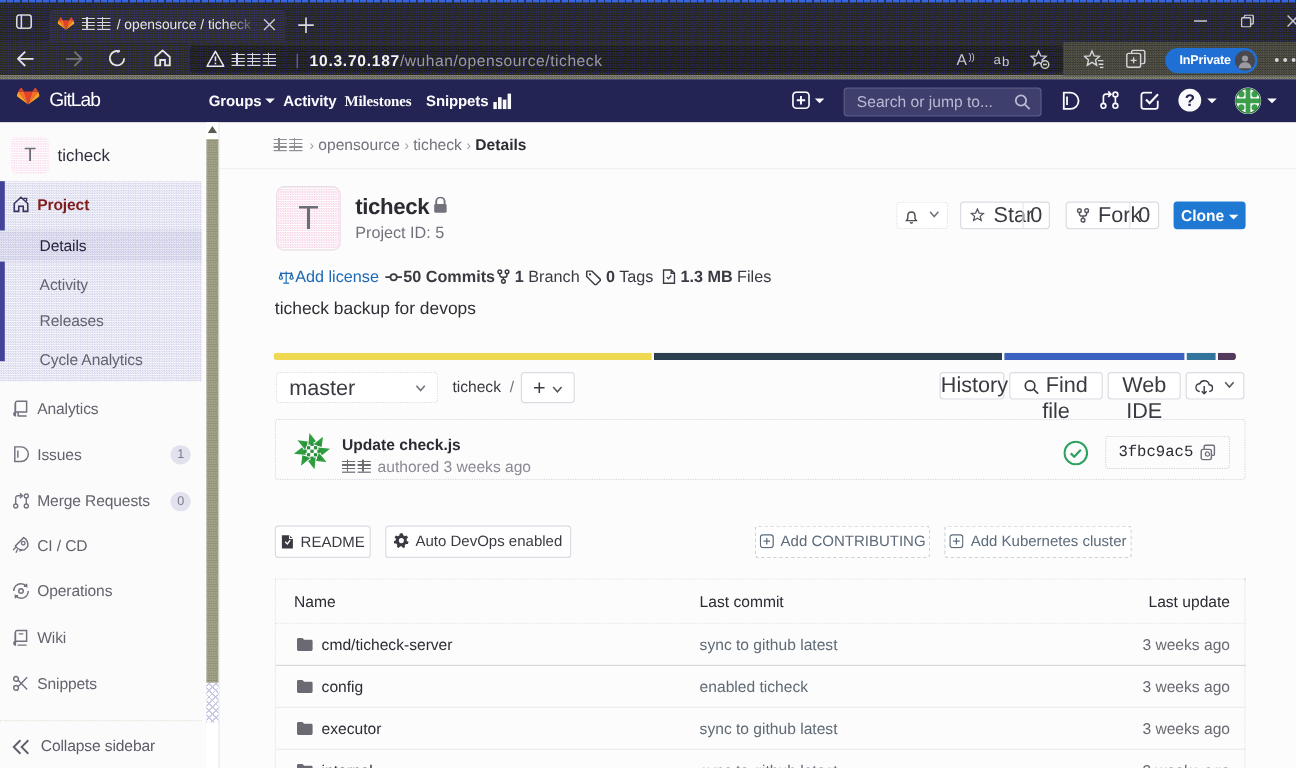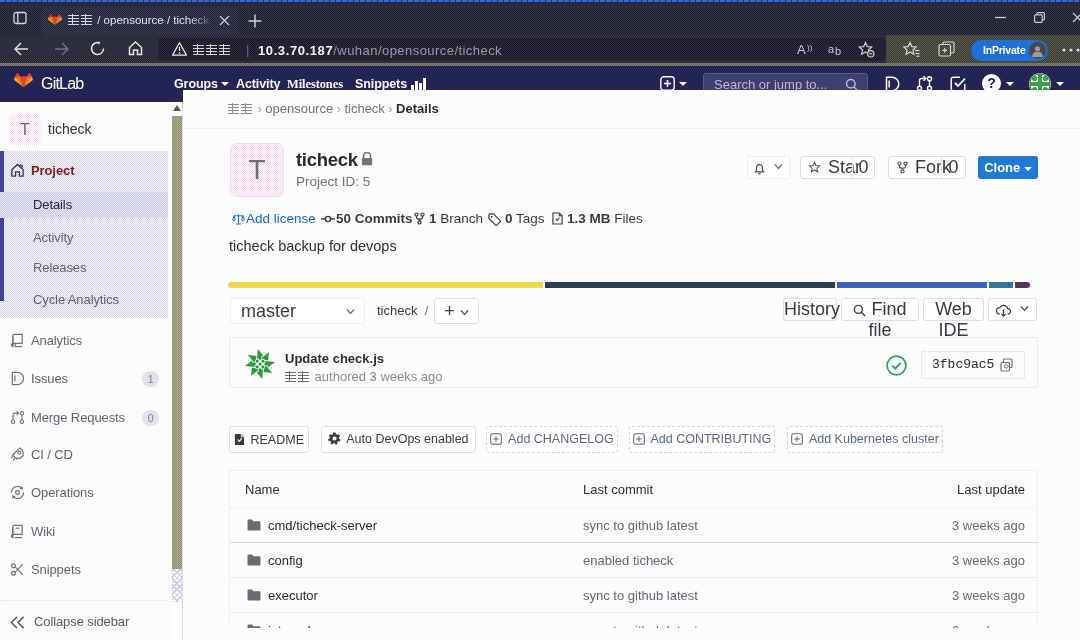--- a/index.html
+++ b/index.html
@@ -60,21 +60,21 @@
   background:#e2e2ee; color:#7b7b88; font-size:10.5px; text-align:center; line-height:16px; }
 .scrollbar { position:absolute; left:172px; top:102px; width:10px; height:538px; background:#fff; }
 .sb-thumb { position:absolute; left:0; top:14px; width:10px; height:453px;
   background:conic-gradient(#aaaa8e 25%, #90907a 25% 50%, #aaaa8e 50% 75%, #90907a 75%);
   background-size:2px 2px; }
 .sb-track { position:absolute; left:0; top:467px; width:10px; height:33px;
   background:
    repeating-linear-gradient(45deg, #c9c9e6 0 1px, #0000 1px 4px),
    repeating-linear-gradient(-45deg, #c9c9e6 0 1px, #fff 1px 4px); }
 
-.content { position:absolute; left:183px; top:90px; width:897px; height:538px; background:#fcfcfd; overflow:hidden; }
+.content { position:absolute; left:183px; top:102px; width:897px; height:538px; background:#fcfcfd; overflow:hidden; }
 
 .crumb { position:absolute; left:45px; top:11px; font-size:13px; color:#72727c; }
 .crumb b { color:#2b2b33; font-weight:bold; }
 .avatar { position:absolute; left:47px; top:53px; width:54px; height:54px; border-radius:7px;
   background:conic-gradient(#f7d3e7 25%, #fff 25% 50%, #f7d3e7 50% 75%, #fff 75%);
   background-size:2px 2px; border:1px solid #eadfe6;
   color:#6d6d75; font-size:28px; text-align:center; line-height:52px; }
 .ptitle { position:absolute; left:113px; top:59px; font-size:18.5px; font-weight:bold; color:#2b2b33; letter-spacing:-0.3px; }
 .pid { position:absolute; left:113px; top:84px; font-size:13.5px; color:#72727c; }
 .stats { position:absolute; left:46px; top:121px; width:800px; height:18px; font-size:13.5px; color:#3a3a42; }
@@ -528,27 +528,20 @@
         <path d="M1 1 L8 1 L11 4 L11 13 L1 13 Z" fill="#3a3a42"></path>
         <path d="M8 1 L8 4 L11 4" fill="none" stroke="#fff" stroke-width="1"></path>
         <path d="M4 7 L6 9 L8.5 5.5" fill="none" stroke="#fff" stroke-width="1.2"></path>
       </svg><span style="display:inline-block;width:2px;"></span>
     README</div>
   <div class="btn fbtn" style="left:138px;top:336px;width:155px;">
     <svg class="icv" style="margin-top:5px;" width="13" height="13" viewBox="0 0 16 16" fill="#3a3a42">
         <path d="M8 0.5 L9.2 0.5 L9.8 2.6 A5.6 5.6 0 0 1 11.4 3.5 L13.4 2.8 L14.8 4.9 L13.3 6.4 A5.6 5.6 0 0 1 13.5 8.3 L15.4 9.3 L14.6 11.6 L12.5 11.4 A5.6 5.6 0 0 1 11.3 12.8 L11.8 14.9 L9.6 15.7 L8.5 13.9 A5.6 5.6 0 0 1 6.6 13.8 L5.3 15.5 L3.2 14.4 L3.9 12.4 A5.6 5.6 0 0 1 2.7 10.9 L0.6 11 L0.2 8.7 L2.1 7.9 A5.6 5.6 0 0 1 2.4 6 L0.9 4.6 L2.5 2.7 L4.4 3.6 A5.6 5.6 0 0 1 6.1 2.5 L6.2 0.6 Z M8 5.4 A2.6 2.6 0 1 0 8 10.6 A2.6 2.6 0 1 0 8 5.4 Z" fill-rule="evenodd"></path>
       </svg><span style="display:inline-block;width:2px;"></span>
     Auto DevOps enabled</div>
-  <div class="btn fbtn dashed" style="left:303px;top:336px;width:132px;color:#5d6b7a;">
-    <svg class="icv" style="margin-top:6px;" width="12" height="12" viewBox="0 0 14 14" fill="none" stroke="#5d6b7a" stroke-width="1.2">
-        <rect x="0.8" y="0.8" width="12.4" height="12.4" rx="2.4"></rect>
-        <line x1="7" y1="3.8" x2="7" y2="10.2"></line>
-        <line x1="3.8" y1="7" x2="10.2" y2="7"></line>
-      </svg><span style="display:inline-block;width:3px;"></span>
-    Add CHANGELOG</div>
   <div class="btn fbtn dashed" style="left:446px;top:336px;width:146px;color:#5d6b7a;">
     <svg class="icv" style="margin-top:6px;" width="12" height="12" viewBox="0 0 14 14" fill="none" stroke="#5d6b7a" stroke-width="1.2">
         <rect x="0.8" y="0.8" width="12.4" height="12.4" rx="2.4"></rect>
         <line x1="7" y1="3.8" x2="7" y2="10.2"></line>
         <line x1="3.8" y1="7" x2="10.2" y2="7"></line>
       </svg><span style="display:inline-block;width:3px;"></span>
     Add CONTRIBUTING</div>
   <div class="btn fbtn dashed" style="left:604px;top:336px;width:156px;color:#5d6b7a;">
     <svg class="icv" style="margin-top:6px;" width="12" height="12" viewBox="0 0 14 14" fill="none" stroke="#5d6b7a" stroke-width="1.2">
         <rect x="0.8" y="0.8" width="12.4" height="12.4" rx="2.4"></rect>

